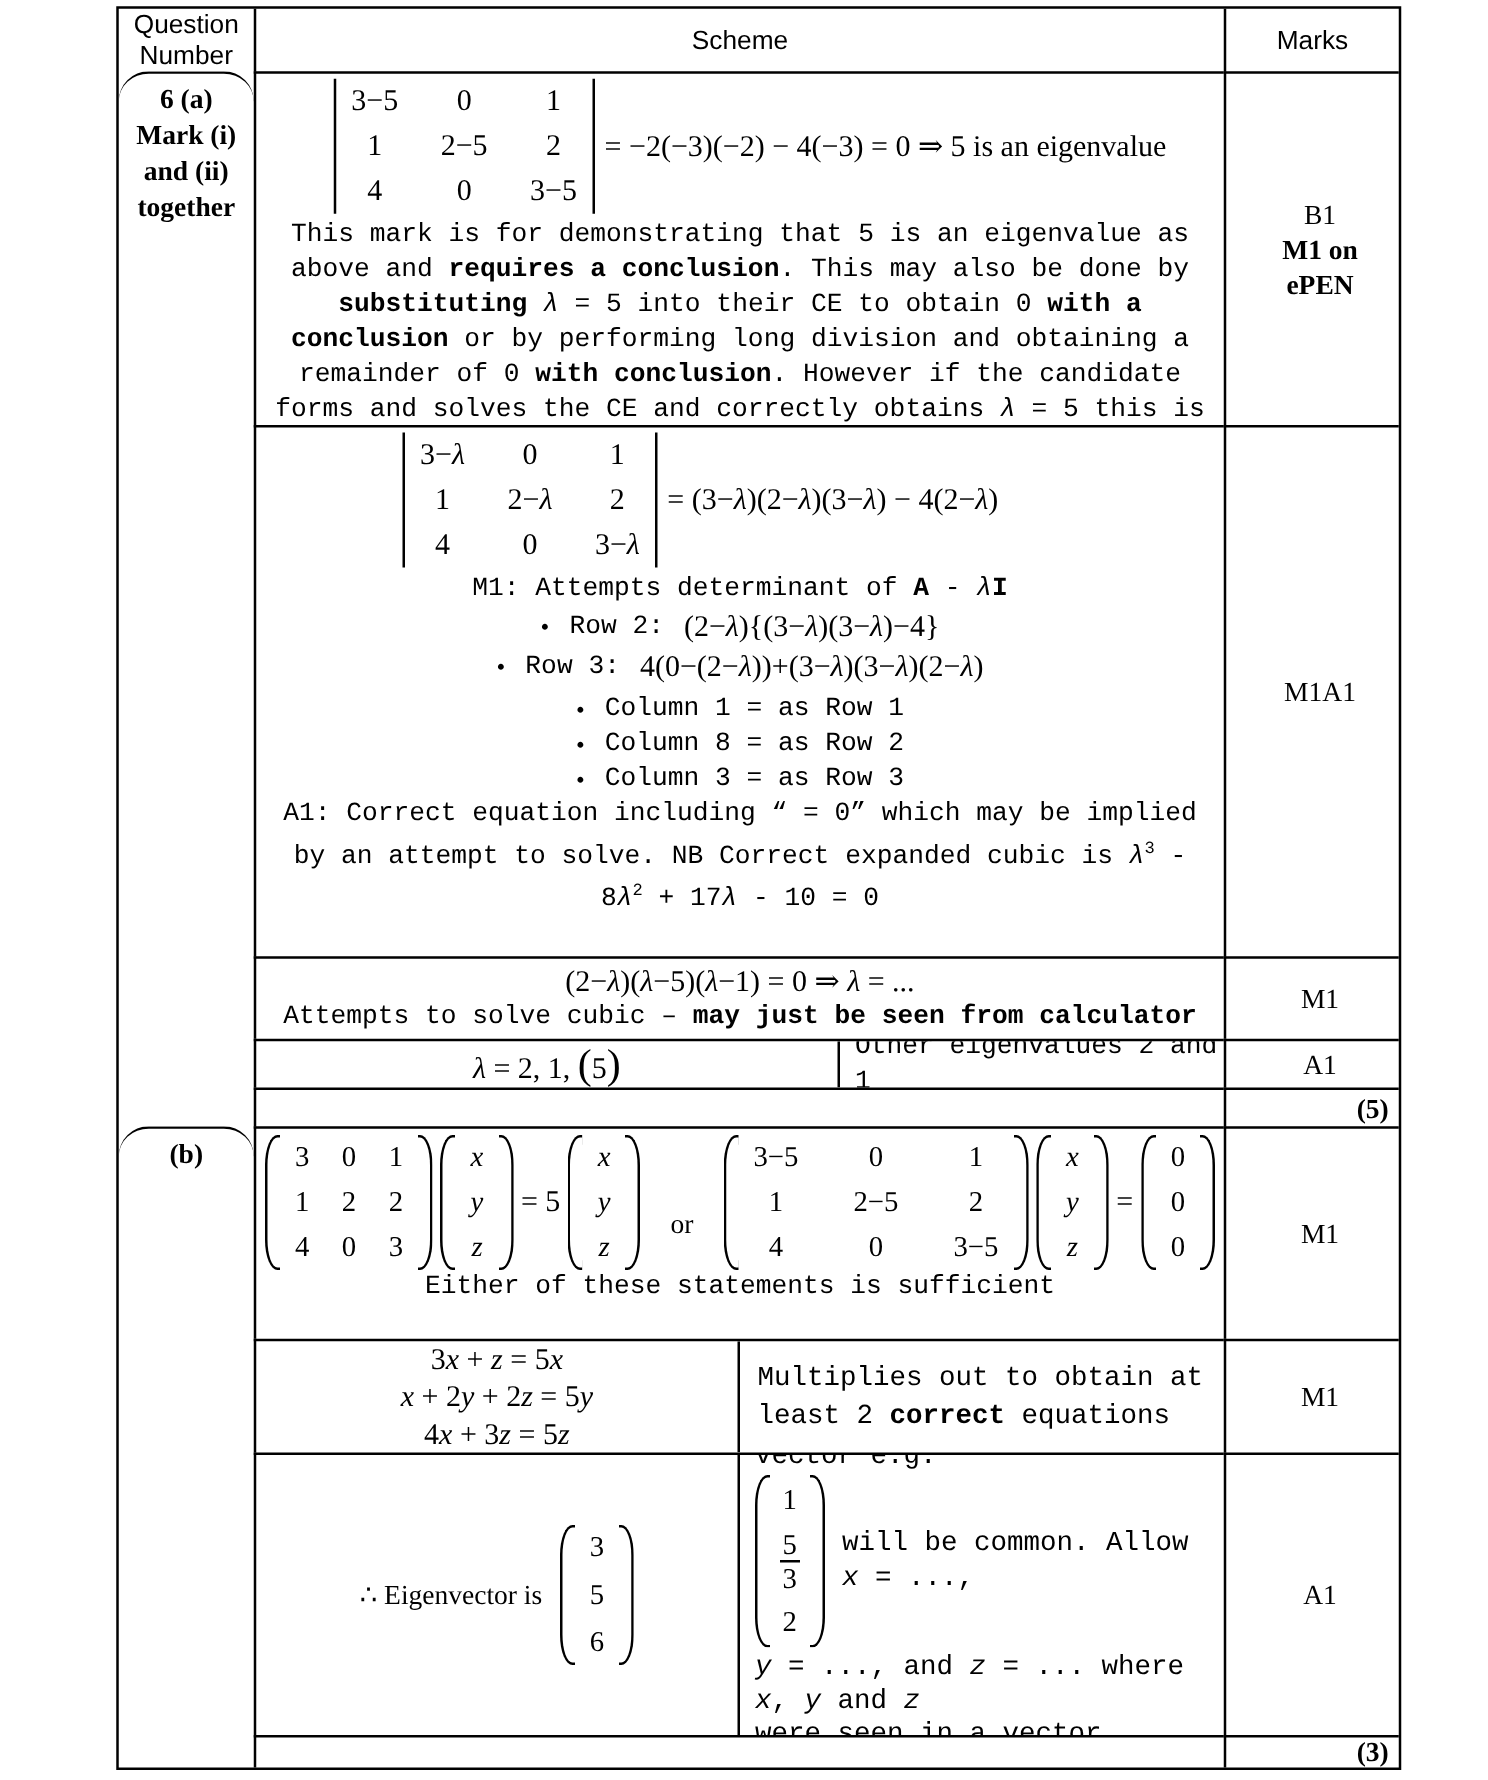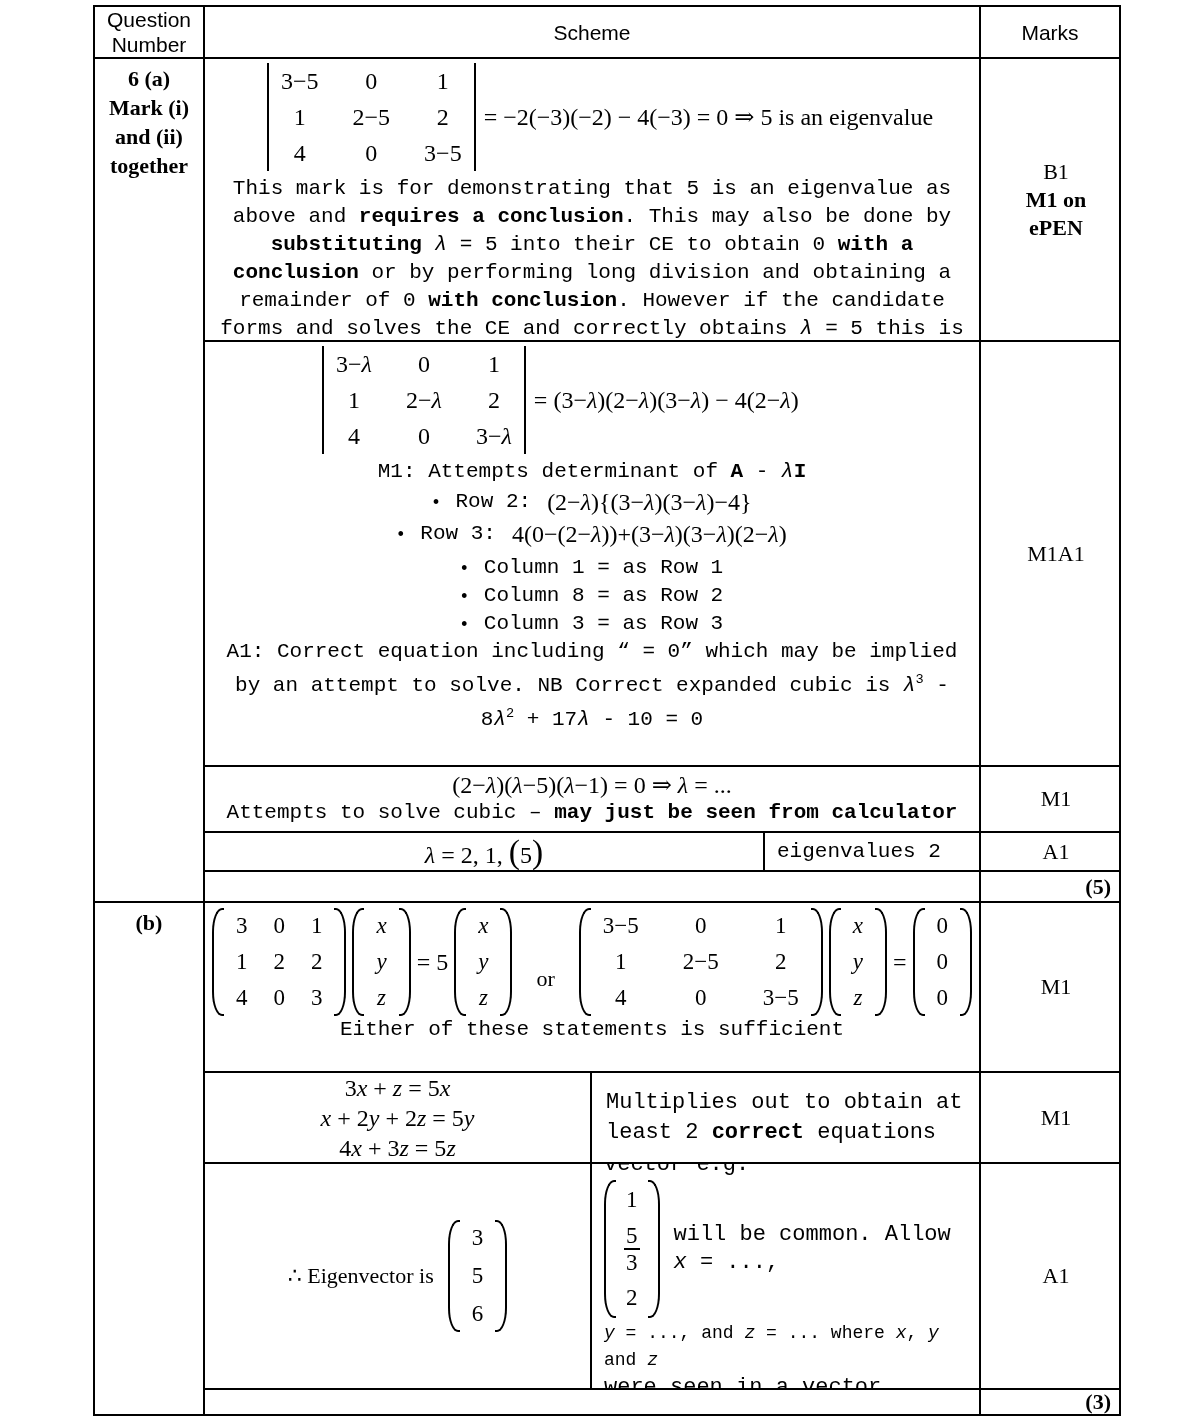--- a/index.html
+++ b/index.html
@@ -21,20 +21,21 @@
   .bt { border-top:2px solid #000; }
 
   .head {
     display:flex; align-items:center; justify-content:center; text-align:center;
     font-family:"Liberation Sans","DejaVu Sans",sans-serif;
     font-size:21px; line-height:25px;
   }
   .qcell {
     text-align:center; font-weight:bold; font-size:22px; line-height:29px;
     padding-top:5px;
+    border-radius:24px;
   }
   .marks {
     display:flex; flex-direction:column; justify-content:center;
     padding-left:12px; font-size:22px; line-height:28px;align-items:center;
   }
   .marks .b { font-weight:bold; }
   .marks-total {
     display:flex; align-items:center; justify-content:flex-end;
     padding-right:8px; font-size:22px; font-weight:bold;
   }
@@ -182,21 +183,21 @@
       <div class="center m24">(2−<span class="mi">λ</span>)(<span class="mi">λ</span>−5)(<span class="mi">λ</span>−1) = 0 ⇒ <span class="mi">λ</span> = ...</div>
       <div class="txt center"><span>Attempts to solve cubic – </span><span class="b">may just be seen from calculator</span></div>
     </div>
 
     <div class="cell marks bl bt" style="grid-area:4/3">
       <div>M1</div>
     </div>
 
     <div class="cell bl bt" style="grid-area:5/2">
       <div class="split">
-        <div class="sub-l" style="width:560px">
+        <div class="sub-l" style="width:467px">
           <div class="m24"><span><span class="mi">λ</span> = 2, 1,  </span><span class="big">(</span><span>5</span><span class="big">)</span></div>
         </div>
         <div class="sub-r" style="padding-left:12px">
           <div class="txt">Other eigenvalues 2 and 1</div>
         </div>
       </div>
     </div>
 
     <div class="cell marks bl bt" style="grid-area:5/3">
       <div>A1</div>
@@ -334,21 +335,21 @@
                   <span><span class="frac">
                       <span class="fn">5</span>
                       <span class="fd">3</span>
                     </span></span>
                   <span>2</span>
                 </span>
               <span class="paren r"></span>
             </span>
             <span class="txt" style="font-size:22px"><span>will be common. Allow </span><span><span class="mi">x</span></span><span> = ...,</span></span>
           </div>
-          <div class="txt" style="font-size:18px;line-height:27px"><span><span class="mi">y</span></span><span> = ..., and </span><span><span class="mi">z</span></span><span> = ...  where </span><span><span class="mi">x</span></span><span>, </span><span><span class="mi">y</span></span><span> and </span><span><span class="mi">z</span></span></div>
+          <div class="txt" style="font-size:22px;line-height:27px"><span><span class="mi">y</span></span><span> = ..., and </span><span><span class="mi">z</span></span><span> = ...  where </span><span><span class="mi">x</span></span><span>, </span><span><span class="mi">y</span></span><span> and </span><span><span class="mi">z</span></span></div>
           <div class="txt" style="font-size:22px;line-height:27px">were seen in a vector earlier and isw.</div>
         </div>
       </div>
     </div>
 
     <div class="cell marks bl bt" style="grid-area:9/3">
       <div>A1</div>
     </div>
 
     <div class="cell bl bt" style="grid-area:10/2"></div>

